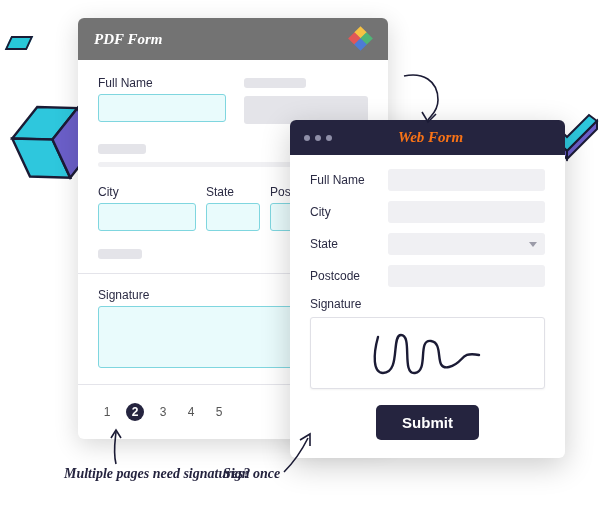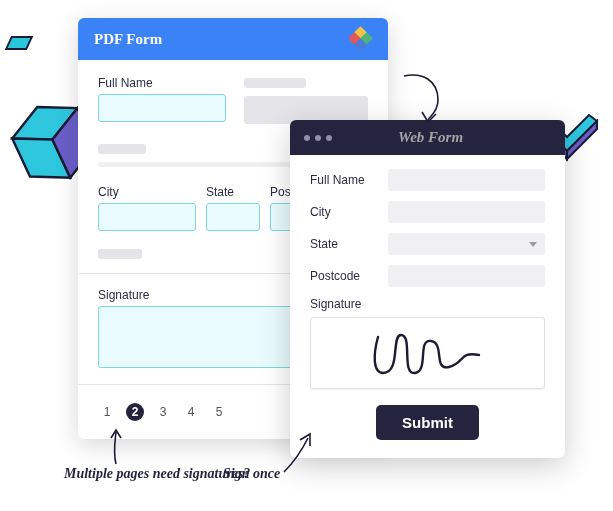--- a/index.html
+++ b/index.html
@@ -39,30 +39,31 @@
   .pdf-window {
     position: absolute;
     left: 78px; top: 18px;
     width: 310px;
     background: #fff;
     border-radius: 6px;
     box-shadow: 0 6px 24px rgba(0,0,0,.16);
     z-index: 2;
   }
   .pdf-header {
-    background: #3b82f6;
+    background: #737373;
     color: #fff;
     padding: 10px 16px;
     border-radius: 6px 6px 0 0;
     display: flex;
     justify-content: space-between;
     align-items: center;
     font-family: "Comic Sans MS", "Segoe Script", cursive;
     font-weight: bold;
     font-size: 15px;
+    font-style: italic;
   }
   .logo-sq {
     display: inline-block;
     width: 22px; height: 22px;
     position: relative;
   }
   .logo-sq span {
     position: absolute; width: 9px; height: 9px;
   }
   .logo-sq .a{top:0;left:6px;background:#f6c244;transform:rotate(45deg);}
@@ -123,21 +124,21 @@
     border-radius: 6px 6px 0 0;
     padding: 9px 14px;
     display:flex;
     align-items:center;
   }
   .dots { display:flex; gap:5px; }
   .dots span { width:6px; height:6px; border-radius:50%; background:#8f8fa8;}
   .web-title {
     flex:1;
     text-align:center;
-    color:#a3a3a3;
+    color:#f97316;
     font-family: "Comic Sans MS","Segoe Script",cursive;
     font-weight:bold;
     font-size:15px;
     font-style: italic;
     margin-left:-22px;
   }
   .web-body { padding: 14px 20px 18px; }
   .web-row {
     display:flex;
     align-items:center;

